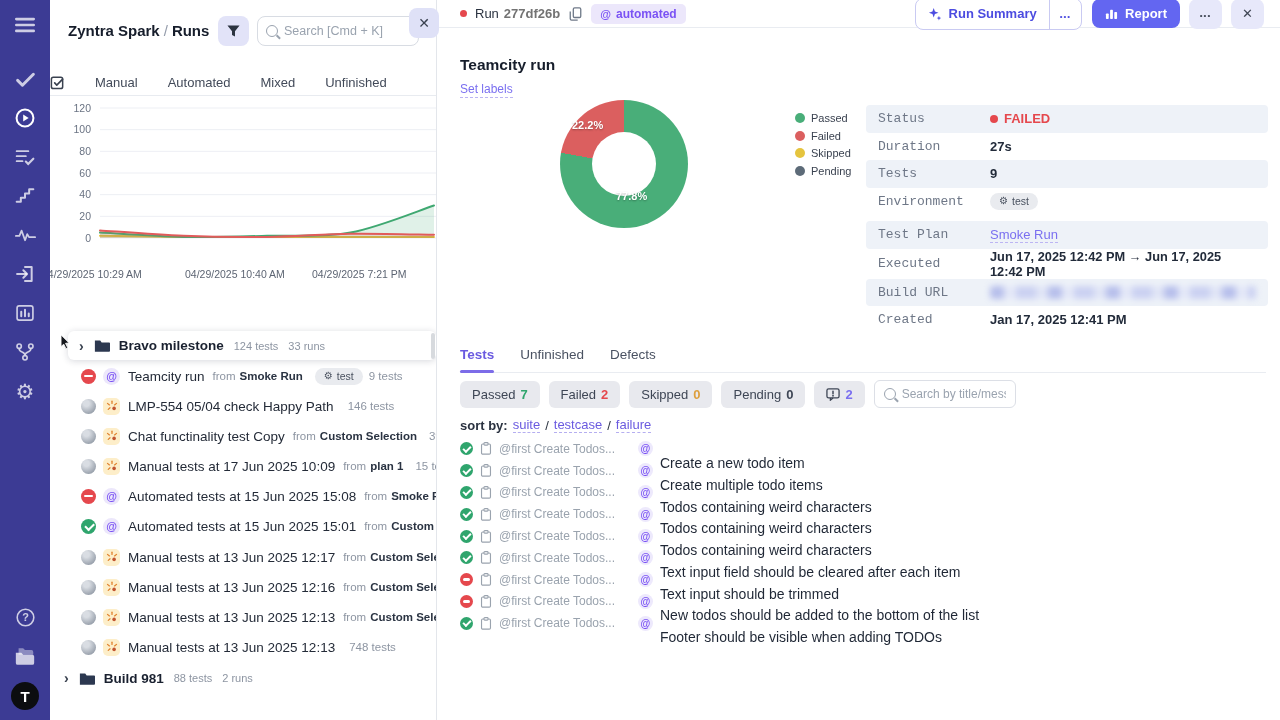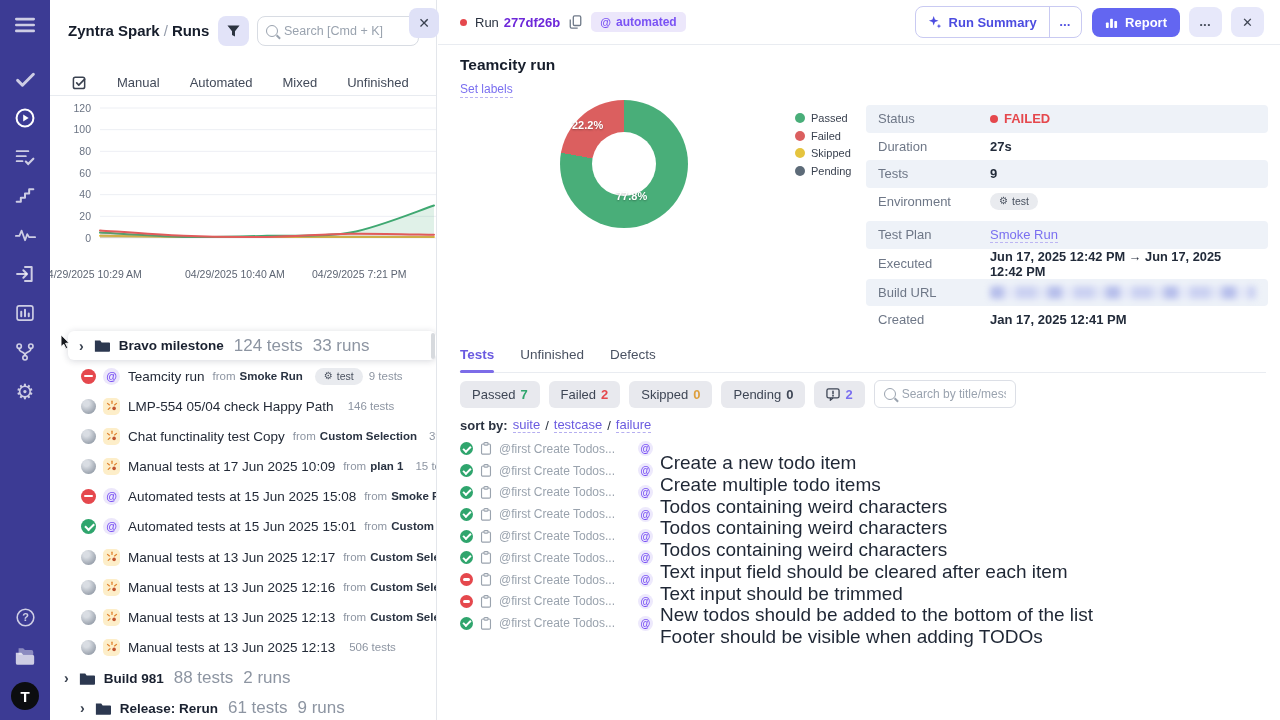--- a/index.html
+++ b/index.html
@@ -33,36 +33,36 @@
   .lp-search input::placeholder { color:#9aa3af; }
   .mag { width:12px; height:12px; border:1.6px solid #9aa3af; border-radius:50%; position:relative; flex-shrink:0; }
   .mag::after { content:""; position:absolute; width:5px; height:1.6px; background:#9aa3af; transform:rotate(45deg);
                 left:9px; top:10px; }
   .panel-close { position:absolute; left:409px; top:8px; width:30px; height:30px; background:#dfe1f7; border-radius:8px;
                  display:flex; align-items:center; justify-content:center; z-index:40; cursor:pointer;
                  color:#39414f; font-size:14px; }
   .panel-close::before { content:"✕"; }
 
   .lp-tabs { position:absolute; left:0; top:69px; width:387px; height:27px; border-bottom:1px solid #e8ebf0;
-             display:flex; align-items:center; padding-left:22px; gap:30px; }
+             display:flex; align-items:center; gap:30px; }
   .lp-tab { font-size:13px; color:#424a59; cursor:pointer; white-space:nowrap; }
   .sel-icon { color:#3a4250; display:flex; }
 
   .lp-chart { position:absolute; left:0; top:96px; width:387px; height:196px; }
   .xlab { position:absolute; top:172px; font-size:10.5px; color:#5d6573; white-space:nowrap; }
 
   
   .lrow { position:absolute; left:0; width:387px; height:24px; display:flex; align-items:center; cursor:pointer; }
   .bravo-card { left:18px; width:368px; height:29px; background:#fff; border-radius:6px;
                 box-shadow:0 1px 7px rgba(25,35,60,.18); padding-left:11px; }
   .chev { color:#3a4250; font-size:14px; font-weight:700; margin-right:10px; line-height:1; }
   .chev::before { content:"›"; }
   .folder-ic { margin-right:9px; display:flex; }
   .fname { font-size:13.5px; font-weight:700; color:#1a2130; margin-right:10px; white-space:nowrap; }
-  .fmeta { font-size:17px; color:#8d95a2; margin-right:10px; white-space:nowrap; }
+  .fmeta { font-size:11px; color:#8d95a2; margin-right:10px; white-space:nowrap; }
   .run-row { padding-left:31px; }
   .st { width:15px; height:15px; border-radius:50%; margin-right:7px; position:relative; flex-shrink:0; }
   .st.failed { background:#e5484d; }
   .st.failed::after { content:""; position:absolute; left:3px; right:3px; top:6.2px; height:2.6px; background:#fff; border-radius:2px; }
   .st.passed { background:#2fa56d; }
   .st.passed::after { content:""; position:absolute; left:3.6px; top:4.2px; width:7px; height:3.6px;
                       border-left:2px solid #fff; border-bottom:2px solid #fff; transform:rotate(-45deg); }
   .st.pending { background:radial-gradient(circle at 36% 30%, #d9dde3 20%, #99a1ac 75%); }
   .ty { width:17px; height:17px; border-radius:50%; margin-right:8px; flex-shrink:0;
         display:flex; align-items:center; justify-content:center; }
@@ -75,24 +75,24 @@
   .rmeta { font-size:11.5px; color:#8d95a2; margin-left:6px; white-space:nowrap; }
   .env { display:inline-flex; align-items:center; gap:4px; background:#e9ebef; border-radius:10px;
          padding:2.5px 9px; font-size:10.5px; color:#49515f; margin-left:6px; white-space:nowrap; }
   .env .gear { font-size:10px; color:#49515f; line-height:1; }
   .env .gear::before { content:"⚙"; }
   .cursor-arrow { position:absolute; left:10px; top:334px; z-index:5; }
   .scroll-thumb { position:absolute; left:381px; top:333px; width:4px; height:26px; background:#d7dade; border-radius:2px; }
 
   
   .rpanel { position:absolute; left:438px; top:0; width:842px; height:720px; background:#fff; }
-  .rp-head { height:45px; border-bottom:1px solid #e9ecf1; display:flex; align-items:center; padding:0 16px 0 22px; }
+  .rp-head { height:28px; border-bottom:1px solid #e9ecf1; display:flex; align-items:center; padding:0 16px 0 22px; }
   .red-dot { width:7px; height:7px; border-radius:50%; background:#e5484d; margin-right:8px; }
   .run-word { font-size:13px; color:#2a3240; margin-right:5px; }
-  .run-id { font-size:13px; font-weight:700; color:#6d28d9; margin-right:9px; }
+  .run-id { font-size:13px; font-weight:700; color:#737373; margin-right:9px; }
   .copy-ic { display:flex; color:#707a89; cursor:pointer; }
   .badge-auto { display:inline-flex; align-items:center; gap:5px; background:#ece7fb; border-radius:5px;
                 padding:3px 9px; font-size:12px; font-weight:600; color:#7a52f4; margin-left:9px; }
   .badge-auto .at { font-weight:800; font-size:11px; }
   .badge-auto .at::before { content:"@"; }
   .rp-head-right { margin-left:auto; display:flex; align-items:center; }
   .btn-summary { display:inline-flex; border:1px solid #c9caf2; border-radius:8px; background:#fff; overflow:hidden; cursor:pointer; }
   .bs-main { display:flex; align-items:center; gap:7px; padding:6px 12px; color:#4c4ce0; font-size:13px; font-weight:600; }
   .bs-more { border-left:1px solid #c9caf2; padding:6px 10px; color:#4c4ce0; display:flex; align-items:center; }
   .dots::before { content:"•••"; font-size:8px; letter-spacing:1px; }
@@ -113,21 +113,21 @@
   .dl-passed { left:56px; top:90px; }
   .legend { position:absolute; left:357px; top:112px; display:flex; flex-direction:column; gap:5.5px; }
   .legend-item { display:flex; align-items:center; gap:6px; cursor:pointer; }
   .legend-dot { width:10px; height:10px; border-radius:50%; }
   .legend-label { font-size:11px; color:#3a4250; }
 
   .details { position:absolute; left:428px; top:105px; width:402px; }
   .drow { display:flex; align-items:center; min-height:27.5px; padding:0 12px; border-radius:4px; }
   .drow.shaded { background:#eef2f8; }
   .drow.gap { margin-top:6px; }
-  .dlabel { width:112px; flex-shrink:0; font-size:13px; color:#6e7787; }
+  .dlabel { width:112px; flex-shrink:0; font-size:13px; color:#6e7787;font-family:Liberation Mono, monospace; }
   .dvalue { font-size:13px; font-weight:700; color:#222b3a; display:flex; align-items:center; }
   .status-val { color:#e5484d; }
   .sdot { width:8px; height:8px; border-radius:50%; background:#e5484d; margin-right:6px; }
   .tp-link { color:#7a6ff0; font-weight:500; border-bottom:1px dashed #bcb5f3; cursor:pointer; }
   .exec-val { font-size:12.8px; }
   .blur-bar { width:272px; height:13px; border-radius:3px; opacity:.8; filter:blur(3px);
               background:repeating-linear-gradient(90deg,#a9b2e8 0 14px,#e2e6f8 14px 26px,#c2c9f0 26px 46px,#dde2f6 46px 58px); }
 
   .rp-tabs { position:absolute; left:22px; top:347px; width:806px; border-bottom:1px solid #e9ecf1;
              display:flex; gap:26px; padding-bottom:10px; }
@@ -158,21 +158,21 @@
   .trow { display:flex; align-items:center; height:21.8px; cursor:pointer; }
   .trow .st { width:13px; height:13px; margin-right:7px; }
   .trow .st.passed::after { left:3px; top:3.4px; width:6px; height:3px; }
   .trow .st.failed::after { top:5.3px; left:2.6px; right:2.6px; height:2.4px; }
   .clip { display:flex; color:#9aa3ae; margin-right:7px; }
   .tsuite { font-family:Liberation Sans, sans-serif; font-size:12px; color:#9aa3ae; width:139px;
             flex-shrink:0; overflow:hidden; white-space:nowrap; }
   .tat { width:15px; height:15px; border-radius:50%; background:#ede9fc; color:#7a52f4; font-size:10px;
          font-weight:700; display:flex; align-items:center; justify-content:center; margin-right:7px; flex-shrink:0; }
   .tat::before { content:"@"; }
-  .ttitle { font-size:19px; color:#1f2735; font-weight:500; white-space:nowrap;margin-top:28px; }
+  .ttitle { font-size:14px; color:#1f2735; font-weight:500; white-space:nowrap;margin-top:28px; }
 </style>
 </head>
 <body>
 
 <nav class="sidebar">
   <div class="sb-icon menu">
     <svg width="20" height="16" viewBox="0 0 22 16">
         <g fill="currentColor">
           <rect y="0" width="22" height="3" rx="1.5"></rect>
           <rect y="6.5" width="22" height="3" rx="1.5"></rect>
@@ -471,46 +471,35 @@
           <g stroke="#e0822d" stroke-width="1.7" stroke-linecap="round">
             <line x1="8" y1="1.5" x2="8" y2="4.5"></line>
             <line x1="2" y1="4.5" x2="4.6" y2="6.6"></line>
             <line x1="14" y1="4.5" x2="11.4" y2="6.6"></line>
             <line x1="3" y1="12.5" x2="5.4" y2="10.4"></line>
           </g>
           <circle cx="10.8" cy="11.2" r="2.4" fill="#c1542f"></circle>
         </svg>
       </span>
     <span class="rname">Manual tests at 13 Jun 2025 12:13</span>
-    <span class="rmeta">506 tests</span>
+    <span class="rmeta">748 tests</span>
   </div>
 
   <div class="lrow" style="top:666px; padding-left:14px">
     <span class="chev"></span>
     <span class="folder-ic">
         <svg width="16" height="13" viewBox="0 0 18 14">
           <path d="M1 1.5h6l1.6 2H17a1 1 0 011 1V13a1 1 0 01-1 1H1z" fill="#2c3850"></path>
         </svg>
       </span>
     <span class="fname">Build 981</span>
     <span class="fmeta">88 tests</span>
     <span class="fmeta">2 runs</span>
   </div>
 
-  <div class="lrow" style="top:696px; padding-left:30px">
-    <span class="chev"></span>
-    <span class="folder-ic">
-        <svg width="16" height="13" viewBox="0 0 18 14">
-          <path d="M1 1.5h6l1.6 2H17a1 1 0 011 1V13a1 1 0 01-1 1H1z" fill="#2c3850"></path>
-        </svg>
-      </span>
-    <span class="fname">Release: Rerun</span>
-    <span class="fmeta">61 tests</span>
-    <span class="fmeta">9 runs</span>
-  </div>
 </section>
 
 <div class="panel-close"></div>
 
 <section class="rpanel">
   <header class="rp-head">
     <span class="red-dot"></span>
     <span class="run-word">Run</span>
     <span class="run-id">277df26b</span>
     <span class="copy-ic">

